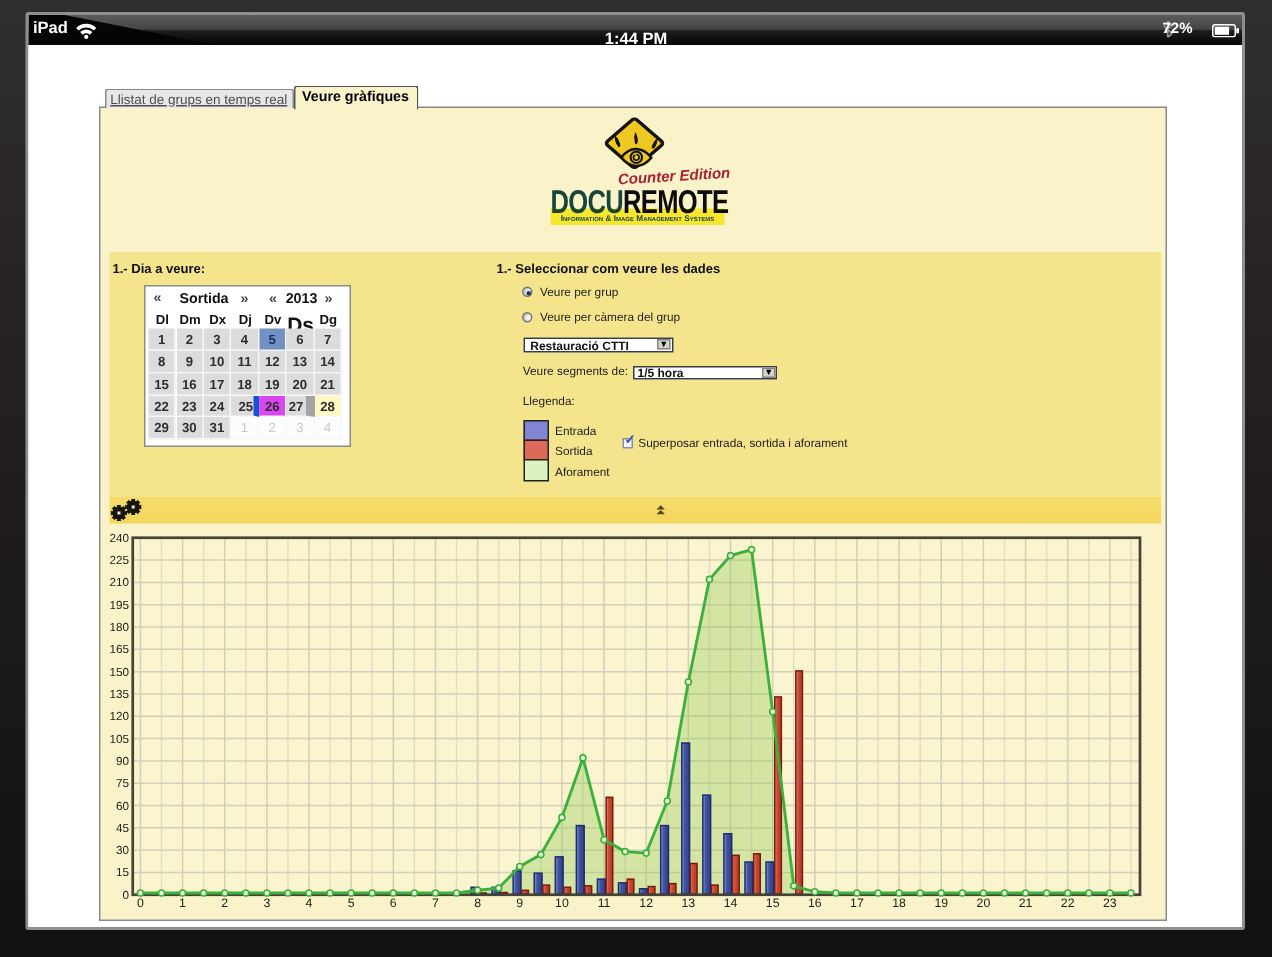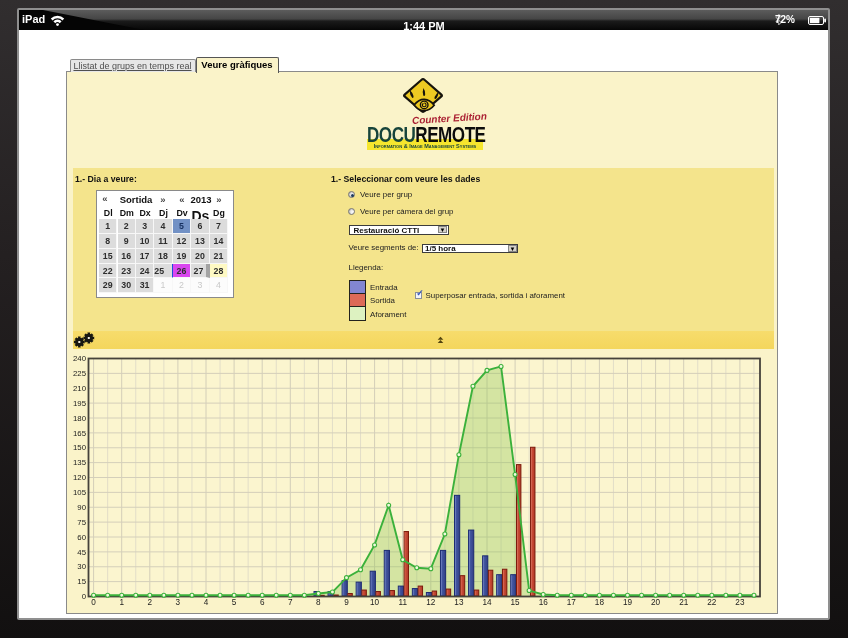--- a/index.html
+++ b/index.html
@@ -110,23 +110,23 @@
 <div class="abs" style="left:99.0px;top:248.8px;width:18.45px;height:14.8px;background:#dcdcdc;border-right:1px solid #f7f7f7;border-bottom:1px solid #f7f7f7;font-size:8.8px;font-weight:bold;color:#2e2e2e;text-align:center;line-height:14.8px">15</div>
 <div class="abs" style="left:117.5px;top:248.8px;width:18.45px;height:14.8px;background:#dcdcdc;border-right:1px solid #f7f7f7;border-bottom:1px solid #f7f7f7;font-size:8.8px;font-weight:bold;color:#2e2e2e;text-align:center;line-height:14.8px">16</div>
 <div class="abs" style="left:135.9px;top:248.8px;width:18.45px;height:14.8px;background:#dcdcdc;border-right:1px solid #f7f7f7;border-bottom:1px solid #f7f7f7;font-size:8.8px;font-weight:bold;color:#2e2e2e;text-align:center;line-height:14.8px">17</div>
 <div class="abs" style="left:154.3px;top:248.8px;width:18.45px;height:14.8px;background:#dcdcdc;border-right:1px solid #f7f7f7;border-bottom:1px solid #f7f7f7;font-size:8.8px;font-weight:bold;color:#2e2e2e;text-align:center;line-height:14.8px">18</div>
 <div class="abs" style="left:172.8px;top:248.8px;width:18.45px;height:14.8px;background:#dcdcdc;border-right:1px solid #f7f7f7;border-bottom:1px solid #f7f7f7;font-size:8.8px;font-weight:bold;color:#2e2e2e;text-align:center;line-height:14.8px">19</div>
 <div class="abs" style="left:191.2px;top:248.8px;width:18.45px;height:14.8px;background:#dcdcdc;border-right:1px solid #f7f7f7;border-bottom:1px solid #f7f7f7;font-size:8.8px;font-weight:bold;color:#2e2e2e;text-align:center;line-height:14.8px">20</div>
 <div class="abs" style="left:209.7px;top:248.8px;width:18.45px;height:14.8px;background:#dcdcdc;border-right:1px solid #f7f7f7;border-bottom:1px solid #f7f7f7;font-size:8.8px;font-weight:bold;color:#2e2e2e;text-align:center;line-height:14.8px">21</div>
 <div class="abs" style="left:99.0px;top:263.6px;width:18.45px;height:14.8px;background:#dcdcdc;border-right:1px solid #f7f7f7;border-bottom:1px solid #f7f7f7;font-size:8.8px;font-weight:bold;color:#2e2e2e;text-align:center;line-height:14.8px">22</div>
 <div class="abs" style="left:117.5px;top:263.6px;width:18.45px;height:14.8px;background:#dcdcdc;border-right:1px solid #f7f7f7;border-bottom:1px solid #f7f7f7;font-size:8.8px;font-weight:bold;color:#2e2e2e;text-align:center;line-height:14.8px">23</div>
 <div class="abs" style="left:135.9px;top:263.6px;width:18.45px;height:14.8px;background:#dcdcdc;border-right:1px solid #f7f7f7;border-bottom:1px solid #f7f7f7;font-size:8.8px;font-weight:bold;color:#2e2e2e;text-align:center;line-height:14.8px">24</div>
-<div class="abs" style="left:154.3px;top:263.6px;width:18.45px;height:14.8px;background:#dcdcdc;border-right:1px solid #1d4ed8;border-bottom:1px solid #f7f7f7;font-size:8.8px;font-weight:bold;color:#2e2e2e;text-align:left;line-height:14.8px">25</div>
+<div class="abs" style="left:154.3px;top:263.6px;width:18.45px;height:14.8px;background:#dcdcdc;border-right:4px solid #1d4ed8;border-bottom:1px solid #f7f7f7;font-size:8.8px;font-weight:bold;color:#2e2e2e;text-align:right;line-height:14.8px">25</div>
 <div class="abs" style="left:172.8px;top:263.6px;width:18.45px;height:14.8px;background:#d946ef;border-right:1px solid #f7f7f7;border-bottom:1px solid #f7f7f7;font-size:8.8px;font-weight:bold;color:#2e2e2e;text-align:center;line-height:14.8px">26</div>
-<div class="abs" style="left:191.2px;top:263.6px;width:18.45px;height:14.8px;background:#dcdcdc;border-right:4px solid #a3a3a3;border-bottom:1px solid #f7f7f7;font-size:8.8px;font-weight:bold;color:#2e2e2e;text-align:center;line-height:14.8px">27</div>
+<div class="abs" style="left:191.2px;top:263.6px;width:18.45px;height:14.8px;background:#dcdcdc;border-right:6px solid #a3a3a3;border-bottom:1px solid #f7f7f7;font-size:8.8px;font-weight:bold;color:#2e2e2e;text-align:center;line-height:14.8px">27</div>
 <div class="abs" style="left:209.7px;top:263.6px;width:18.45px;height:14.8px;background:#fef9c3;border-right:1px solid #f7f7f7;border-bottom:1px solid #f7f7f7;font-size:8.8px;font-weight:bold;color:#2e2e2e;text-align:center;line-height:14.8px">28</div>
 <div class="abs" style="left:99.0px;top:278.4px;width:18.45px;height:14.8px;background:#dcdcdc;border-right:1px solid #f7f7f7;border-bottom:1px solid #f7f7f7;font-size:8.8px;font-weight:bold;color:#2e2e2e;text-align:center;line-height:14.8px">29</div>
 <div class="abs" style="left:117.5px;top:278.4px;width:18.45px;height:14.8px;background:#dcdcdc;border-right:1px solid #f7f7f7;border-bottom:1px solid #f7f7f7;font-size:8.8px;font-weight:bold;color:#2e2e2e;text-align:center;line-height:14.8px">30</div>
 <div class="abs" style="left:135.9px;top:278.4px;width:18.45px;height:14.8px;background:#dcdcdc;border-right:1px solid #f7f7f7;border-bottom:1px solid #f7f7f7;font-size:8.8px;font-weight:bold;color:#2e2e2e;text-align:center;line-height:14.8px">31</div>
 <div class="abs" style="left:154.3px;top:278.4px;width:18.45px;height:14.8px;background:#fcfcfc;border-right:1px solid #f7f7f7;border-bottom:1px solid #f7f7f7;font-size:8.8px;font-weight:normal;color:#c9c9c9;text-align:center;line-height:14.8px">1</div>
 <div class="abs" style="left:172.8px;top:278.4px;width:18.45px;height:14.8px;background:#fcfcfc;border-right:1px solid #f7f7f7;border-bottom:1px solid #f7f7f7;font-size:8.8px;font-weight:normal;color:#c9c9c9;text-align:center;line-height:14.8px">2</div>
 <div class="abs" style="left:191.2px;top:278.4px;width:18.45px;height:14.8px;background:#fcfcfc;border-right:1px solid #f7f7f7;border-bottom:1px solid #f7f7f7;font-size:8.8px;font-weight:normal;color:#c9c9c9;text-align:center;line-height:14.8px">3</div>
 <div class="abs" style="left:209.7px;top:278.4px;width:18.45px;height:14.8px;background:#fcfcfc;border-right:1px solid #f7f7f7;border-bottom:1px solid #f7f7f7;font-size:8.8px;font-weight:normal;color:#c9c9c9;text-align:center;line-height:14.8px">4</div>
 
 <div class="abs radio" style="left:348px;top:191px"></div>

